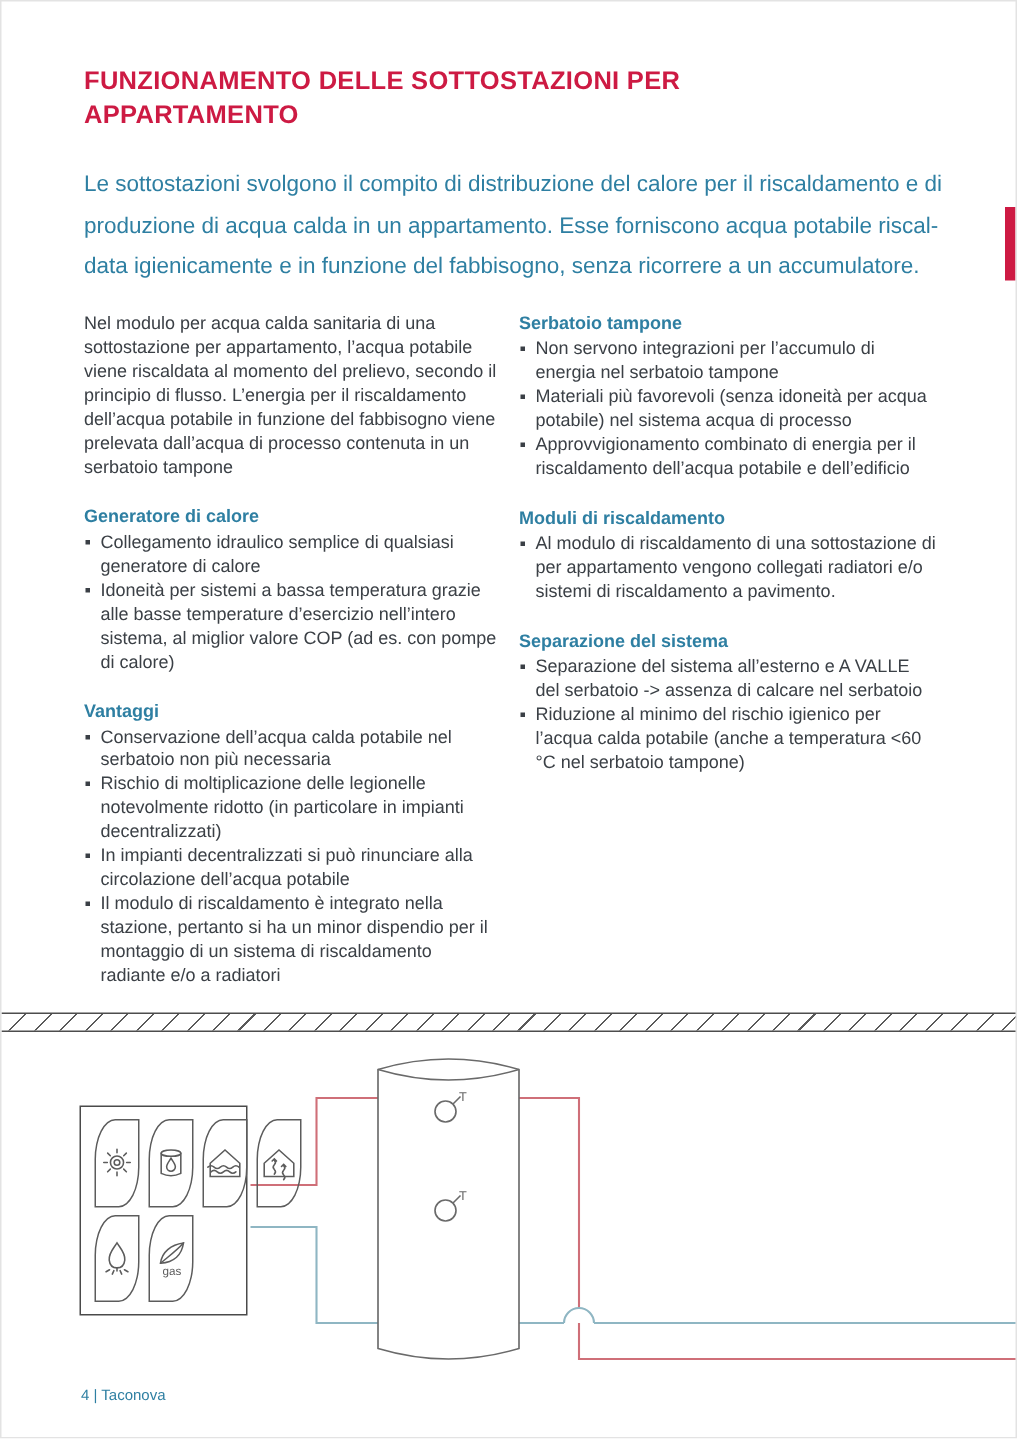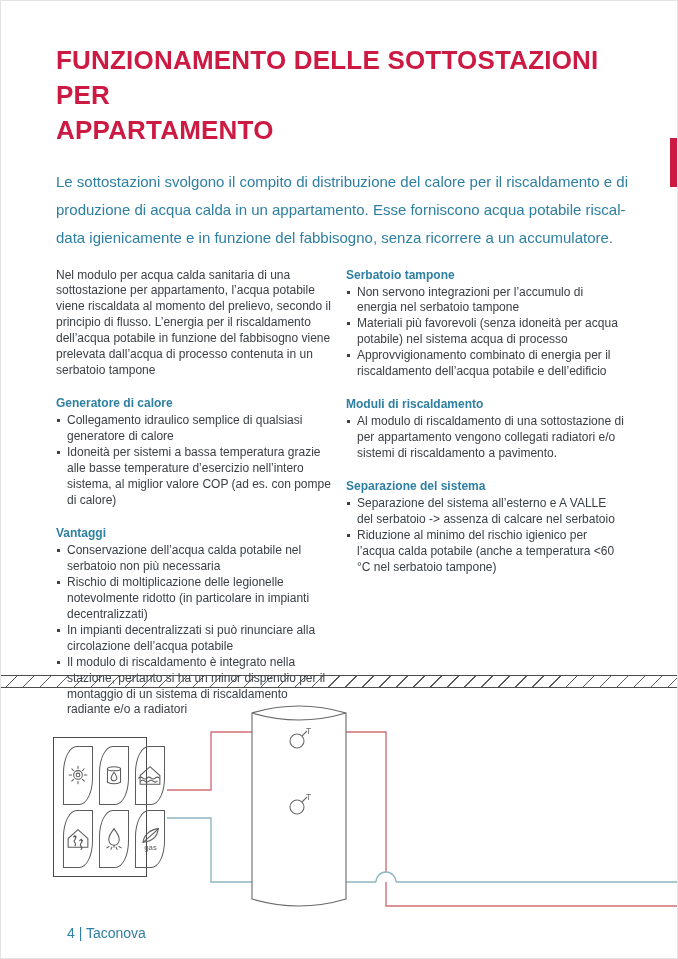--- a/index.html
+++ b/index.html
@@ -3,21 +3,21 @@
 <meta charset="utf-8">
 <style>
   html,body { margin:0; padding:0; background:#fff; }
   .page {
     position:relative; width:678px; height:959px; background:#ffffff;
     font-family:"Liberation Sans", sans-serif; overflow:hidden; box-sizing:border-box;
     border:1px solid #e3e3e3;
   }
   .content { position:absolute; left:55px; top:42px; width:585px; }
   .title {
-    margin:0 0 20px 0; font-size:26px; line-height:1.35; font-weight:700;
+    margin:0 0 20px 0; font-size:17px; line-height:1.35; font-weight:700;
     letter-spacing:0.2px; color:#cd1a43; white-space:pre-line; font-stretch:condensed;
   }
   .intro {
     margin:0 0 16px 0; font-size:15px; line-height:1.85; color:#2e7fa2;
     white-space:pre-line; font-weight:400;
   }
   .columns { display:flex; gap:12px; }
   .col { width:278px; }
   .col section { margin:0 0 17px 0; }
   .sec-heading { margin:0 0 3px 0; font-size:12px; font-weight:700; color:#2e7fa2; }
@@ -29,31 +29,31 @@
     content:""; position:absolute; left:1px; top:6px; width:3px; height:3px; background:#3b4046;
   }
   .edge-tab { position:absolute; right:0; top:137px; width:7px; height:49px; background:#cd1a43; }
   .hatch {
     position:absolute; left:0; top:674px; width:678px; height:13px; box-sizing:border-box;
     border-top:1px solid #4d4d4d; border-bottom:1px solid #4d4d4d;
     background:repeating-linear-gradient(135deg, transparent 0 11px, #5a5a5a 11px 12px);
   }
   .diagram-svg { position:absolute; left:0; top:688px; width:678px; height:271px; }
   .source-box {
-    position:absolute; left:52px; top:736px; width:94px; height:140px; box-sizing:border-box;
-    border:1px solid #4a4a4a; display:grid; grid-template-columns:1fr 1fr 1fr;
+    position:absolute; left:52px; top:736px; width:112px; height:140px; box-sizing:border-box;
+    border:1px solid #4a4a4a; display:grid; grid-template-columns:1fr 1fr 1fr 1fr;
     gap:5px 6px; padding:8px 9px; background:#fff;
   }
   .leaf {
     border:1px solid #5c5c5c; border-radius:46% 0 46% 0;
     display:flex; align-items:center; justify-content:center;
   }
   .leaf svg { stroke:#5c5c5c; fill:none; stroke-width:1; stroke-linecap:round; }
   .leaf svg text { fill:#5c5c5c; stroke:none; font-size:7.5px; font-family:"Liberation Sans", sans-serif; }
-  .footer { position:absolute; left:66px; top:924px; font-size:14px; color:#2e7fa2; }
+  .footer { position:absolute; left:53px; top:924px; font-size:10px; color:#2e7fa2; }
 </style>
 </head>
 <body>
 
 <div class="page">
 
   <div class="content">
     <h1 class="title">FUNZIONAMENTO DELLE SOTTOSTAZIONI PER
 APPARTAMENTO</h1>
     <p class="intro">Le sottostazioni svolgono il compito di distribuzione del calore per il riscaldamento e di

